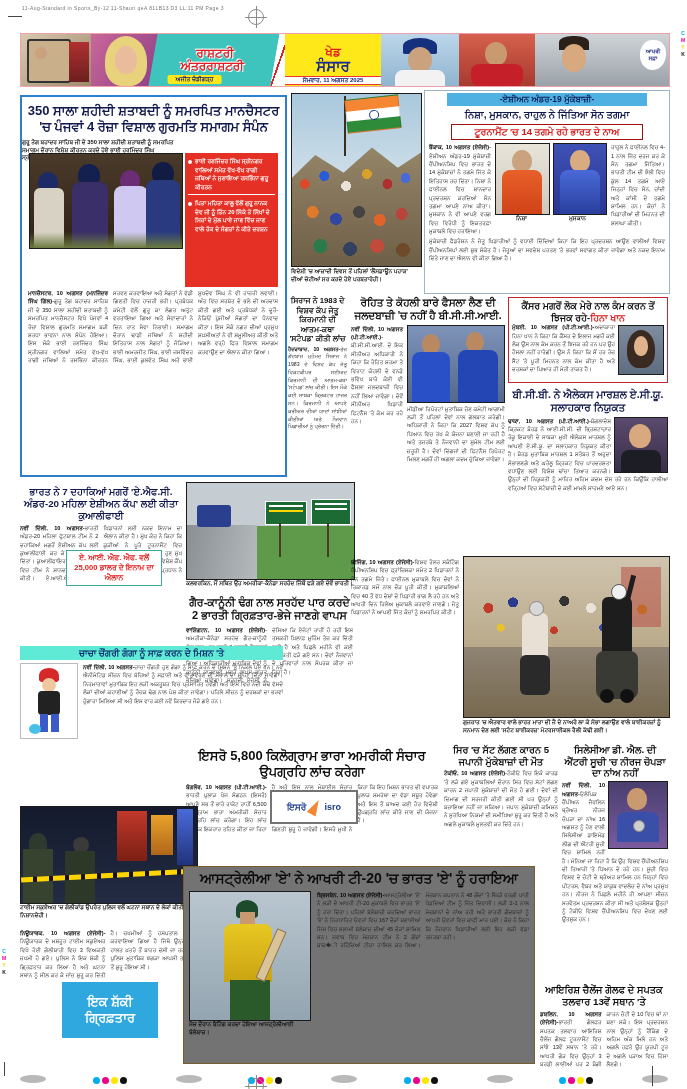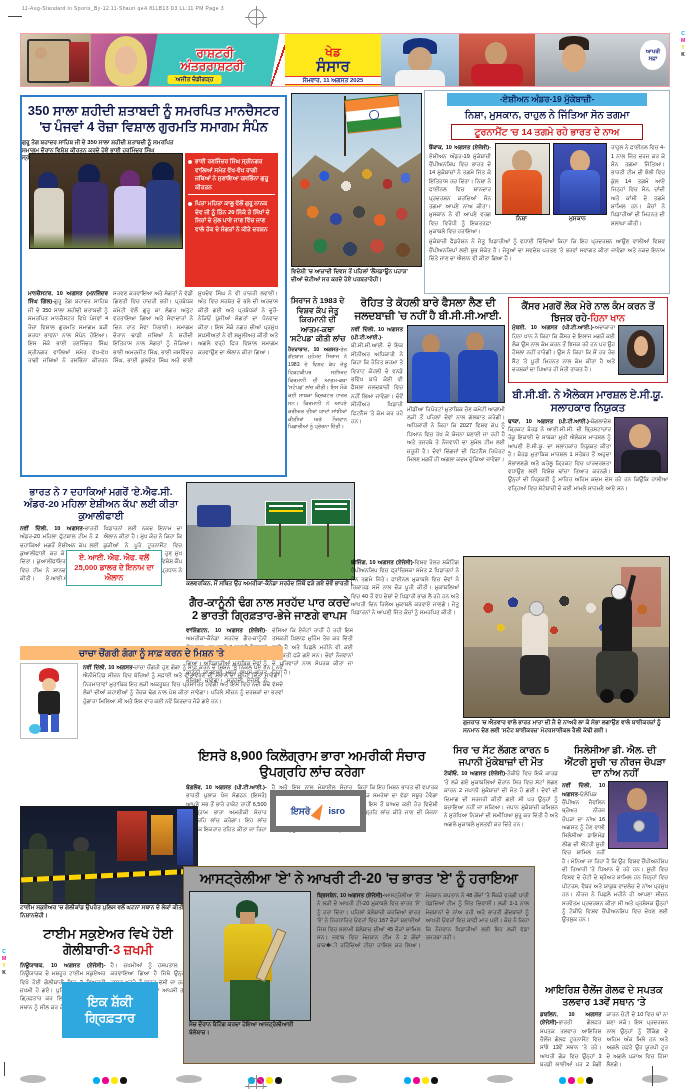--- a/index.html
+++ b/index.html
@@ -31,22 +31,22 @@
   .bubble{position:absolute;right:3px;top:6px;width:26px;height:30px;background:#fff;border-radius:50% 45% 55% 50%;display:flex;flex-direction:column;align-items:center;justify-content:center;font-size:5.5px;font-weight:700;color:#14207a;line-height:1.2;}
   
   .box-blue{border:2px solid #2d7ecb;}
   .redbox{background:#e53125;color:#fff;}
   .redbox .bl{font-size:5.9px;font-weight:700;line-height:1.45;padding:4px 4px 3px 10px;position:relative;text-align:left;}
   .redbox .bl::before{content:"";position:absolute;left:3px;top:7px;width:4px;height:4px;border-radius:50%;background:#fff;}
   .redbox .sep{height:1px;background:#fff;margin:0 3px;}
   .kicker{background:#4fb1e2;color:#10235e;font-weight:700;font-size:8.5px;text-align:center;padding:1px 0;}
   .subhead-red{border:1.5px solid #a01010;color:#d61c1c;font-weight:700;font-size:9.5px;text-align:center;padding:1px 2px;}
   .bluebox{background:#2fa8e0;color:#fff;font-weight:700;text-align:center;}
-  .cream{background:#a3a3a3;border:1px solid #7a5c2e;}
-  .chacha-bar{background:#fdba74;color:#0e2a6e;font-weight:700;font-size:9px;text-align:center;padding:1.5px 0;}
+  .cream{background:#737373;border:1px solid #7a5c2e;}
+  .chacha-bar{background:#5eead4;color:#0e2a6e;font-weight:700;font-size:9px;text-align:center;padding:1.5px 0;}
   .inset-ann{border:1.5px solid #3aa7a0;color:#e02020;font-weight:700;font-size:7.6px;text-align:center;background:#fff;display:flex;align-items:center;justify-content:center;line-height:1.35;}
   
   .dotrow span{display:inline-block;width:7px;height:7px;border-radius:50%;margin-right:2px;}
   .grayoval{width:26px;height:8px;border-radius:50%;background:#b9b9b9;}
   .crosshair{width:14px;height:14px;border:1px solid #8a8a8a;border-radius:50%;position:absolute;}
   .crosshair::before,.crosshair::after{content:"";position:absolute;background:#8a8a8a;}
   .crosshair::before{left:50%;top:-4px;bottom:-4px;width:1px;}
   .crosshair::after{top:50%;left:-4px;right:-4px;height:1px;}
 </style>
 </head>
@@ -296,46 +296,43 @@
       <div style="position:absolute;left:26px;top:-22px;width:5px;height:26px;background:#1d1d1d;transform:rotate(14deg);"></div>
     </div>
     <div class="abs" style="left:132px;top:94px;width:42px;height:48px;background:#3a3a34;border-radius:8px;">
       <div style="position:absolute;left:4px;bottom:-4px;width:14px;height:14px;background:#111;border-radius:50%;"></div>
       <div style="position:absolute;right:4px;bottom:-4px;width:14px;height:14px;background:#111;border-radius:50%;"></div>
     </div>
   </div>
   <div class="cap abs" style="left:463px;top:719px;width:205px;">ਗੁਜਰਾਤ 'ਚ ਐਤਵਾਰ ਵਾਲੇ ਭਾਰਤ ਮਾਤਾ ਦੀ ਜੈ ਦੇ ਨਾਅਰੇ ਲਾ ਕੇ ਸੱਭਾ ਲਗਾਉਣ ਵਾਲੇ ਬਾਈਕਰਜ਼ਾਂ ਨੂੰ ਸਨਮਾਨ ਦੇਣ ਲਈ 'ਸਟੰਟ ਬਾਈਕਰਜ਼' ਮੋਟਰਸਾਈਕਲ ਰੈਲੀ ਕੱਢੀ ਗਈ।</div>
 
   <div class="abs" style="left:186px;top:748px;width:252px;height:116px;overflow:hidden;">
-    <div class="hl black" style="font-size:13px;">ਇਸਰੋ 8,900 ਕਿਲੋਗ੍ਰਾਮ ਭਾਰਾ ਅਮਰੀਕੀ ਸੰਚਾਰ ਉਪਗ੍ਰਹਿ ਲਾਂਚ ਕਰੇਗਾ</div>
+    <div class="hl black" style="font-size:13px;">ਇਸਰੋ 5,800 ਕਿਲੋਗ੍ਰਾਮ ਭਾਰਾ ਅਮਰੀਕੀ ਸੰਚਾਰ ਉਪਗ੍ਰਹਿ ਲਾਂਚ ਕਰੇਗਾ</div>
     <div class="body-txt" style="margin-top:3px;column-count:3;column-gap:5px;height:78px;">
       <b>ਬੰਗਲੌਰ, 10 ਅਗਸਤ (ਪੀ.ਟੀ.ਆਈ.)-</b><span>ਭਾਰਤੀ ਪੁਲਾੜ ਖੋਜ ਸੰਗਠਨ (ਇਸਰੋ) ਆਪਣੇ ਸਭ ਤੋਂ ਭਾਰੇ ਰਾਕੇਟ ਰਾਹੀਂ 6,500 ਕਿਲੋਗ੍ਰਾਮ ਭਾਰਾ ਅਮਰੀਕੀ ਸੰਚਾਰ ਉਪਗ੍ਰਹਿ ਲਾਂਚ ਕਰੇਗਾ। ਇਹ ਲਾਂਚ ਵਪਾਰਕ ਇਕਰਾਰ ਤਹਿਤ ਕੀਤਾ ਜਾ ਰਿਹਾ ਹੈ ਅਤੇ ਇਸ ਨਾਲ ਮੋਬਾਈਲ ਸੰਚਾਰ ਸੇਵਾਵਾਂ ਵਿਚ ਵੱਡਾ ਸੁਧਾਰ ਹੋਵੇਗਾ। ਵਿਗਿਆਨੀਆਂ ਮੁਤਾਬਿਕ ਤਿਆਰੀਆਂ ਆਖਰੀ ਪੜਾਅ ਵਿਚ ਹਨ ਅਤੇ ਮੌਸਮ ਅਨੁਕੂਲ ਰਹਿਣ 'ਤੇ ਅਗਲੇ ਹਫ਼ਤੇ ਉਲਟੀ ਗਿਣਤੀ ਸ਼ੁਰੂ ਹੋ ਜਾਵੇਗੀ। ਇਸਰੋ ਮੁਖੀ ਨੇ ਕਿਹਾ ਕਿ ਇਹ ਮਿਸ਼ਨ ਭਾਰਤ ਦੀ ਵਪਾਰਕ ਪੁਲਾੜ ਸਮਰੱਥਾ ਦਾ ਵੱਡਾ ਸਬੂਤ ਹੋਵੇਗਾ ਅਤੇ ਇਸ ਤੋਂ ਬਾਅਦ ਕਈ ਹੋਰ ਵਿਦੇਸ਼ੀ ਉਪਗ੍ਰਹਿ ਲਾਂਚ ਕੀਤੇ ਜਾਣ ਦੀ ਯੋਜਨਾ ਹੈ।</span>
     </div>
-    <div class="abs" style="left:84px;top:42px;width:84px;height:30px;background:#fff;border:6px solid #737373;display:flex;align-items:center;justify-content:center;gap:4px;">
+    <div class="abs" style="left:84px;top:42px;width:84px;height:30px;background:#fff;border:2px solid #737373;display:flex;align-items:center;justify-content:center;gap:4px;">
       <span style="font-size:9px;font-weight:700;color:#1a3a8c;">ਇਸਰੋ</span>
       <span style="width:0;height:0;border-left:5px solid transparent;border-right:5px solid transparent;border-bottom:16px solid #f58634;transform:rotate(28deg);display:inline-block;"></span>
       <span style="font-size:9px;font-weight:700;color:#1a3a8c;">isro</span>
     </div>
   </div>
 
   <div class="photo" style="left:20px;top:806px;width:176px;height:96px;background:linear-gradient(#141a2c,#232c44);">
     <div class="abs" style="left:96px;top:4px;width:30px;height:50px;background:linear-gradient(#c0392b,#7c1f14);"></div>
     <div class="abs" style="left:130px;top:8px;width:22px;height:40px;background:linear-gradient(#e8a12a,#b0661a);"></div>
     <div class="abs" style="left:156px;top:2px;width:16px;height:56px;background:linear-gradient(#4a6ad8,#22337c);"></div>
     <div class="abs" style="left:8px;top:26px;width:18px;height:20px;background:#2f3a2f;border-radius:50% 50% 30% 30%;"></div>
     <div class="abs" style="left:2px;top:42px;width:30px;height:54px;background:#37422f;"></div>
     <div class="abs" style="left:52px;top:30px;width:16px;height:16px;background:#3a3a3a;border-radius:50%;"></div>
     <div class="abs" style="left:44px;top:44px;width:30px;height:52px;background:#2e3828;"></div>
     <div class="abs" style="left:0;top:66px;width:100%;height:5px;background:repeating-linear-gradient(90deg,#ffd400 0 12px,#111 12px 16px);transform:rotate(-3deg);"></div>
   </div>
   <div class="cap abs" style="left:20px;top:904px;width:176px;">ਟਾਈਮ ਸਕੁਏਅਰ 'ਚ ਗੋਲੀਕਾਂਡ ਉਪਰੰਤ ਪੁਲਿਸ ਵਲੋਂ ਘਟਨਾ ਸਥਾਨ ਦੇ ਲੋਕਾਂ ਕੀਤੀ ਨਿਸ਼ਾਨਦੇਹੀ।</div>
   <div class="abs" style="left:20px;top:926px;width:176px;height:140px;overflow:hidden;">
-    <div class="hl black" style="font-size:13px;">
-      <span>ਟਾਈਮ ਸਕੁਏਅਰ ਵਿਖੇ ਹੋਈ ਗੋਲੀਬਾਰੀ-</span><span style="color:#d61c1c;">3 ਜ਼ਖਮੀ</span>
-    </div>
     <div class="body-txt" style="margin-top:3px;column-count:2;column-gap:5px;height:96px;">
       <b>ਨਿਊਯਾਰਕ, 10 ਅਗਸਤ (ਏਜੰਸੀ)-</b><span>ਨਿਊਯਾਰਕ ਦੇ ਮਸ਼ਹੂਰ ਟਾਈਮ ਸਕੁਏਅਰ ਵਿਖੇ ਹੋਈ ਗੋਲੀਬਾਰੀ ਵਿਚ 3 ਵਿਅਕਤੀ ਜ਼ਖਮੀ ਹੋ ਗਏ। ਪੁਲਿਸ ਨੇ ਇਕ ਸ਼ੱਕੀ ਨੂੰ ਗ੍ਰਿਫ਼ਤਾਰ ਕਰ ਲਿਆ ਹੈ ਅਤੇ ਘਟਨਾ ਸਥਾਨ ਨੂੰ ਸੀਲ ਕਰ ਕੇ ਜਾਂਚ ਸ਼ੁਰੂ ਕਰ ਦਿੱਤੀ ਹੈ। ਜ਼ਖਮੀਆਂ ਨੂੰ ਹਸਪਤਾਲ ਦਾਖਲ ਕਰਵਾਇਆ ਗਿਆ ਹੈ ਜਿੱਥੇ ਉਨ੍ਹਾਂ ਦੀ ਹਾਲਤ ਖ਼ਤਰੇ ਤੋਂ ਬਾਹਰ ਦੱਸੀ ਜਾ ਰਹੀ ਹੈ। ਪੁਲਿਸ ਮੁਤਾਬਿਕ ਝਗੜਾ ਆਪਸੀ ਤਕਰਾਰ ਤੋਂ ਸ਼ੁਰੂ ਹੋਇਆ ਸੀ।</span>
     </div>
     <div class="bluebox abs" style="left:42px;top:56px;width:92px;height:52px;font-size:13px;display:flex;align-items:center;justify-content:center;padding:2px;line-height:1.25;">ਇਕ ਸ਼ੱਕੀ ਗ੍ਰਿਫ਼ਤਾਰ</div>
   </div>
 
   <div class="abs" style="left:444px;top:744px;width:114px;height:130px;overflow:hidden;">
     <div class="hl black" style="font-size:9.6px;">ਸਿਰ 'ਚ ਸੱਟ ਲੱਗਣ ਕਾਰਨ 5 ਜਪਾਨੀ ਮੁੱਕੇਬਾਜ਼ਾਂ ਦੀ ਮੌਤ</div>
     <div class="body-txt" style="margin-top:2px;">
       <b>ਟੋਕੀਓ, 10 ਅਗਸਤ (ਏਜੰਸੀ)-</b><span>ਟੋਕੀਓ ਵਿਚ ਇਕੋ ਕਾਰਡ 'ਤੇ ਲੜੇ ਗਏ ਮੁਕਾਬਲਿਆਂ ਦੌਰਾਨ ਸਿਰ ਵਿਚ ਸੱਟਾਂ ਲੱਗਣ ਕਾਰਨ 2 ਜਪਾਨੀ ਮੁੱਕੇਬਾਜ਼ਾਂ ਦੀ ਮੌਤ ਹੋ ਗਈ। ਦੋਵਾਂ ਦੀ ਦਿਮਾਗ ਦੀ ਸਰਜਰੀ ਕੀਤੀ ਗਈ ਸੀ ਪਰ ਉਨ੍ਹਾਂ ਨੂੰ ਬਚਾਇਆ ਨਹੀਂ ਜਾ ਸਕਿਆ। ਜਪਾਨ ਮੁੱਕੇਬਾਜ਼ੀ ਕਮਿਸ਼ਨ ਨੇ ਸੁਰੱਖਿਆ ਨਿਯਮਾਂ ਦੀ ਸਮੀਖਿਆ ਸ਼ੁਰੂ ਕਰ ਦਿੱਤੀ ਹੈ ਅਤੇ ਅਗਲੇ ਮੁਕਾਬਲੇ ਮੁਲਤਵੀ ਕਰ ਦਿੱਤੇ ਹਨ।</span>

